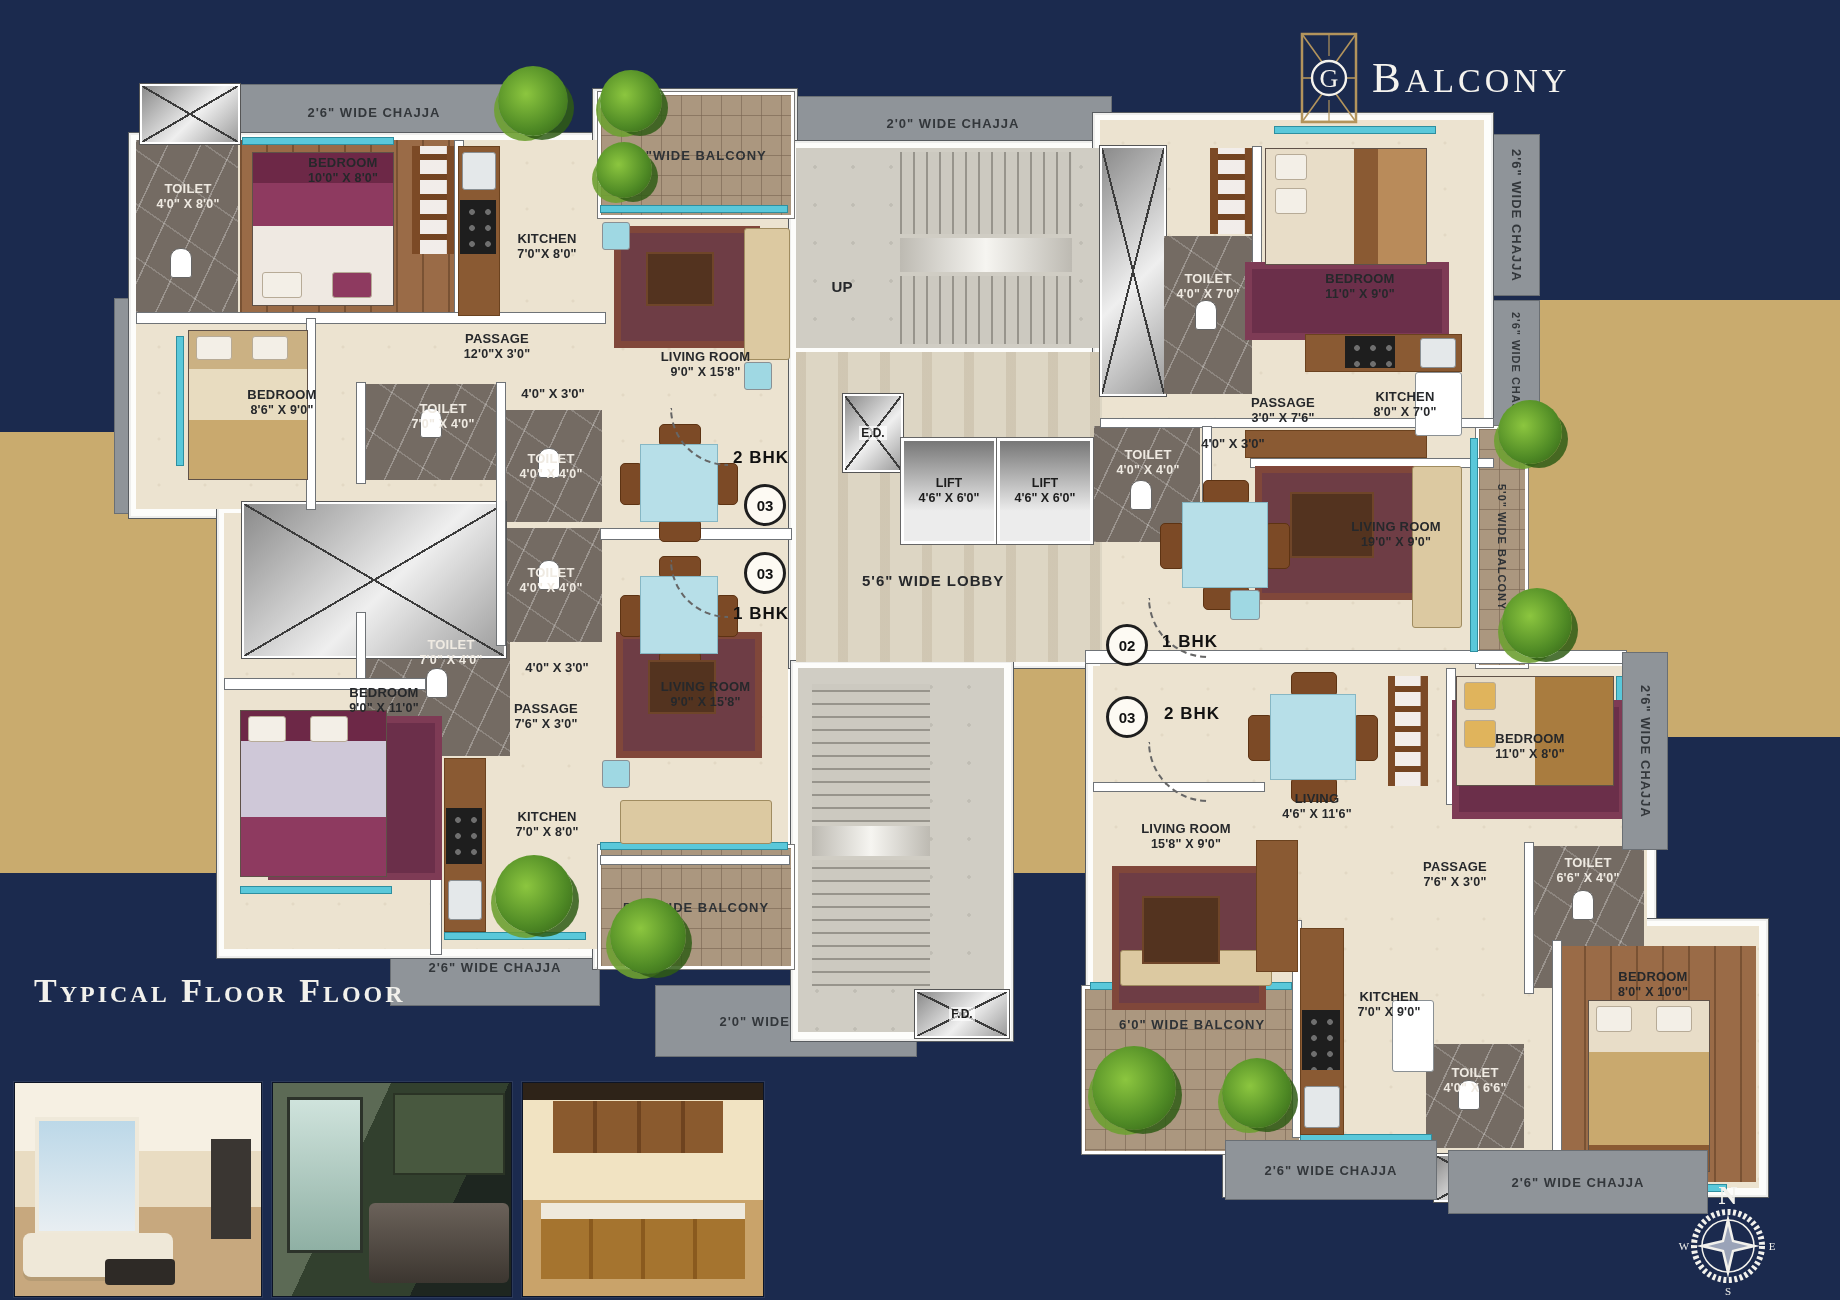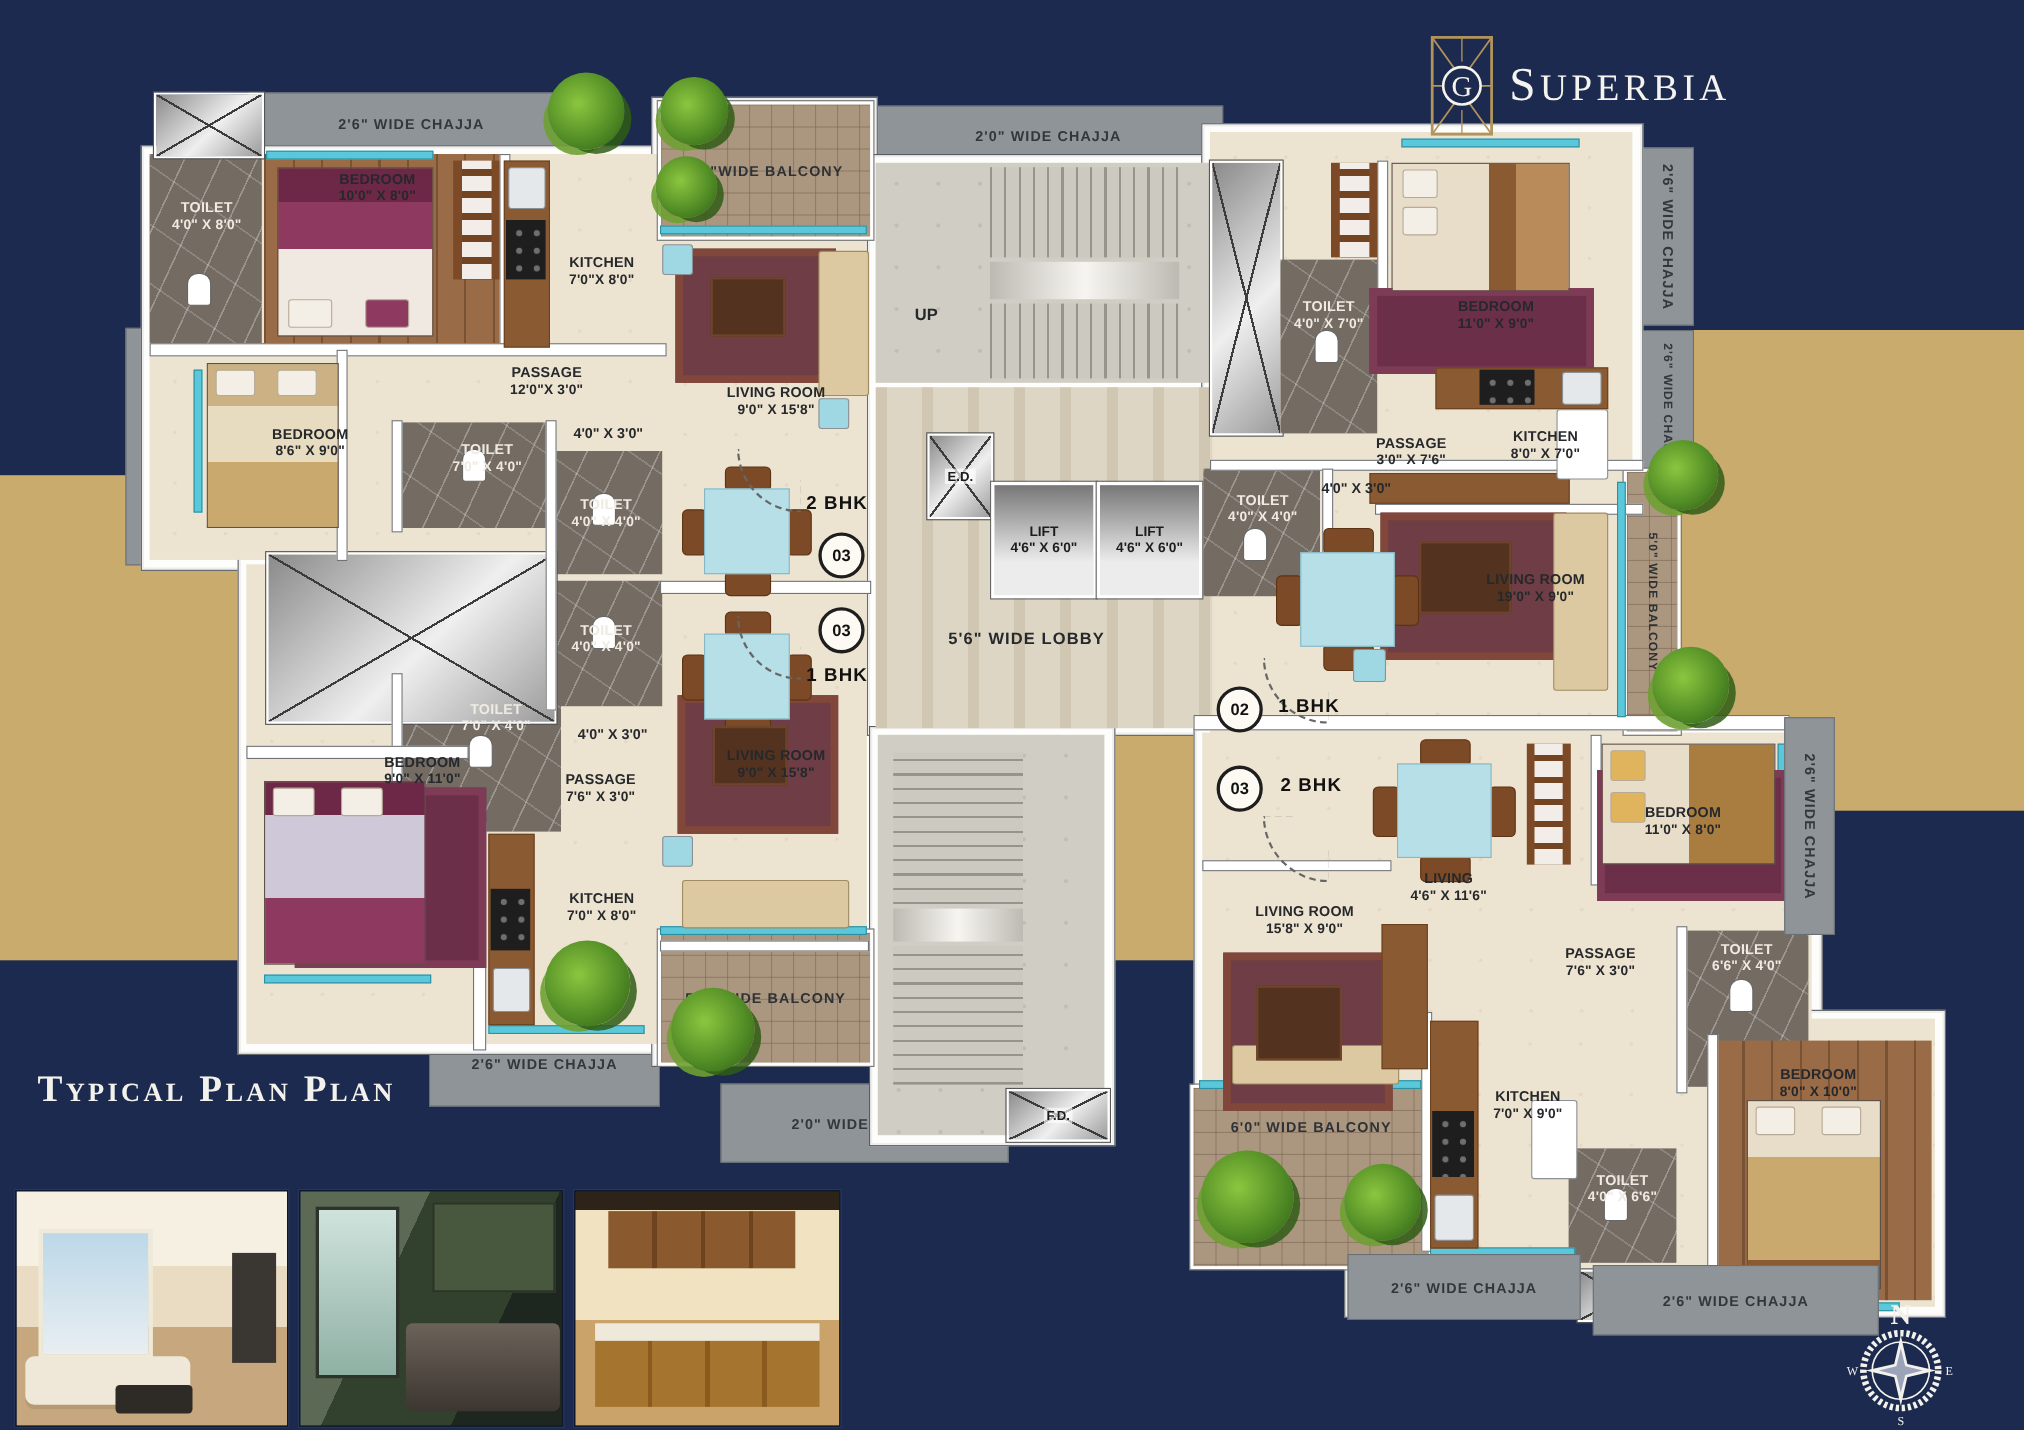--- a/index.html
+++ b/index.html
@@ -73,25 +73,25 @@
       <line x1="2" y1="90" x2="22" y2="62" stroke="#b3945c" stroke-width="1.6"></line>
       <line x1="56" y1="90" x2="36" y2="62" stroke="#b3945c" stroke-width="1.6"></line>
       <line x1="29" y1="2" x2="29" y2="24" stroke="#b3945c" stroke-width="1.2"></line>
       <line x1="29" y1="68" x2="29" y2="90" stroke="#b3945c" stroke-width="1.2"></line>
       <line x1="2" y1="46" x2="12" y2="46" stroke="#b3945c" stroke-width="1.6"></line>
       <line x1="46" y1="46" x2="56" y2="46" stroke="#b3945c" stroke-width="1.6"></line>
       <circle cx="29" cy="46" r="17" fill="#1b2a4e" stroke="#f5f3ee" stroke-width="2.4"></circle>
       <text x="29" y="55" text-anchor="middle" font-family="Liberation Serif,serif" font-size="26" fill="#f5f3ee">G</text>
     </svg>
     <div>
-      <div class="brand-line">SUPERBIA</div>
-    </div>
-  </div>
-
-  <div id="title" style="left:34px;top:972px">Typical Plan Plan</div>
+      <div class="brand-line">BALCONY</div>
+    </div>
+  </div>
+
+  <div id="title" style="left:34px;top:972px">Typical Floor Floor</div>
 
   <div class="ch" style="left:226px;top:84px;width:294px;height:54px">
       <span>2'6" WIDE CHAJJA</span>
     </div>
   <div class="ch" style="left:114px;top:298px;width:56px;height:214px">
       <span class="vtu">2'6" WIDE CHAJJA</span>
     </div>
   <div class="ch" style="left:794px;top:96px;width:316px;height:52px">
       <span>2'0" WIDE CHAJJA</span>
     </div>

